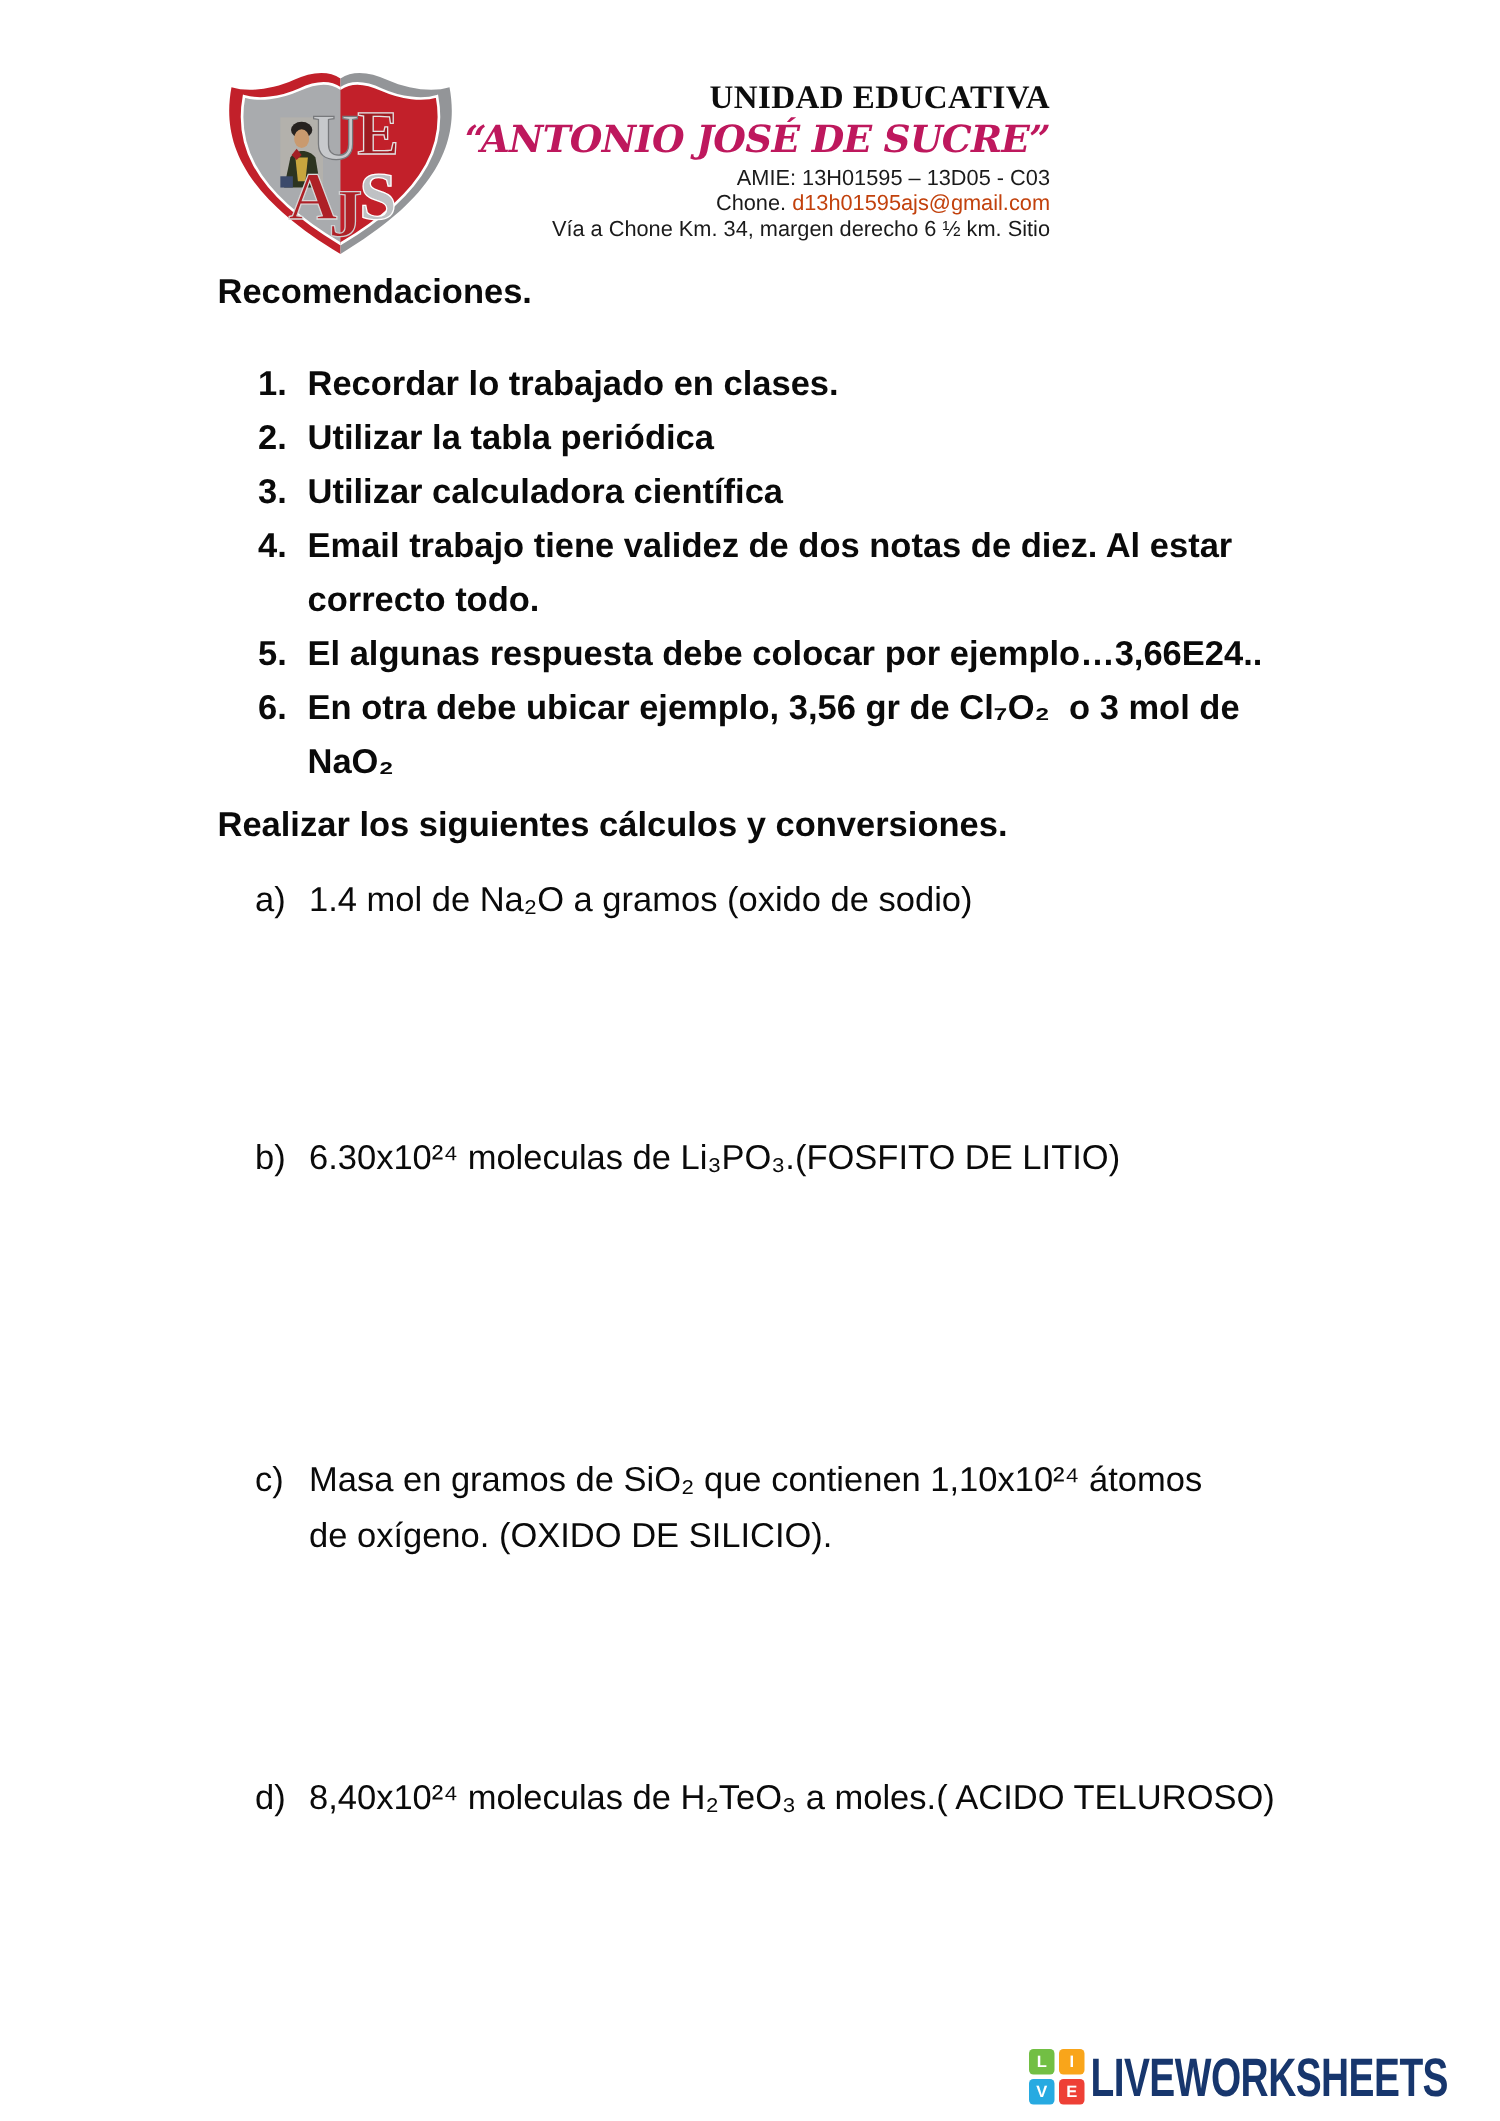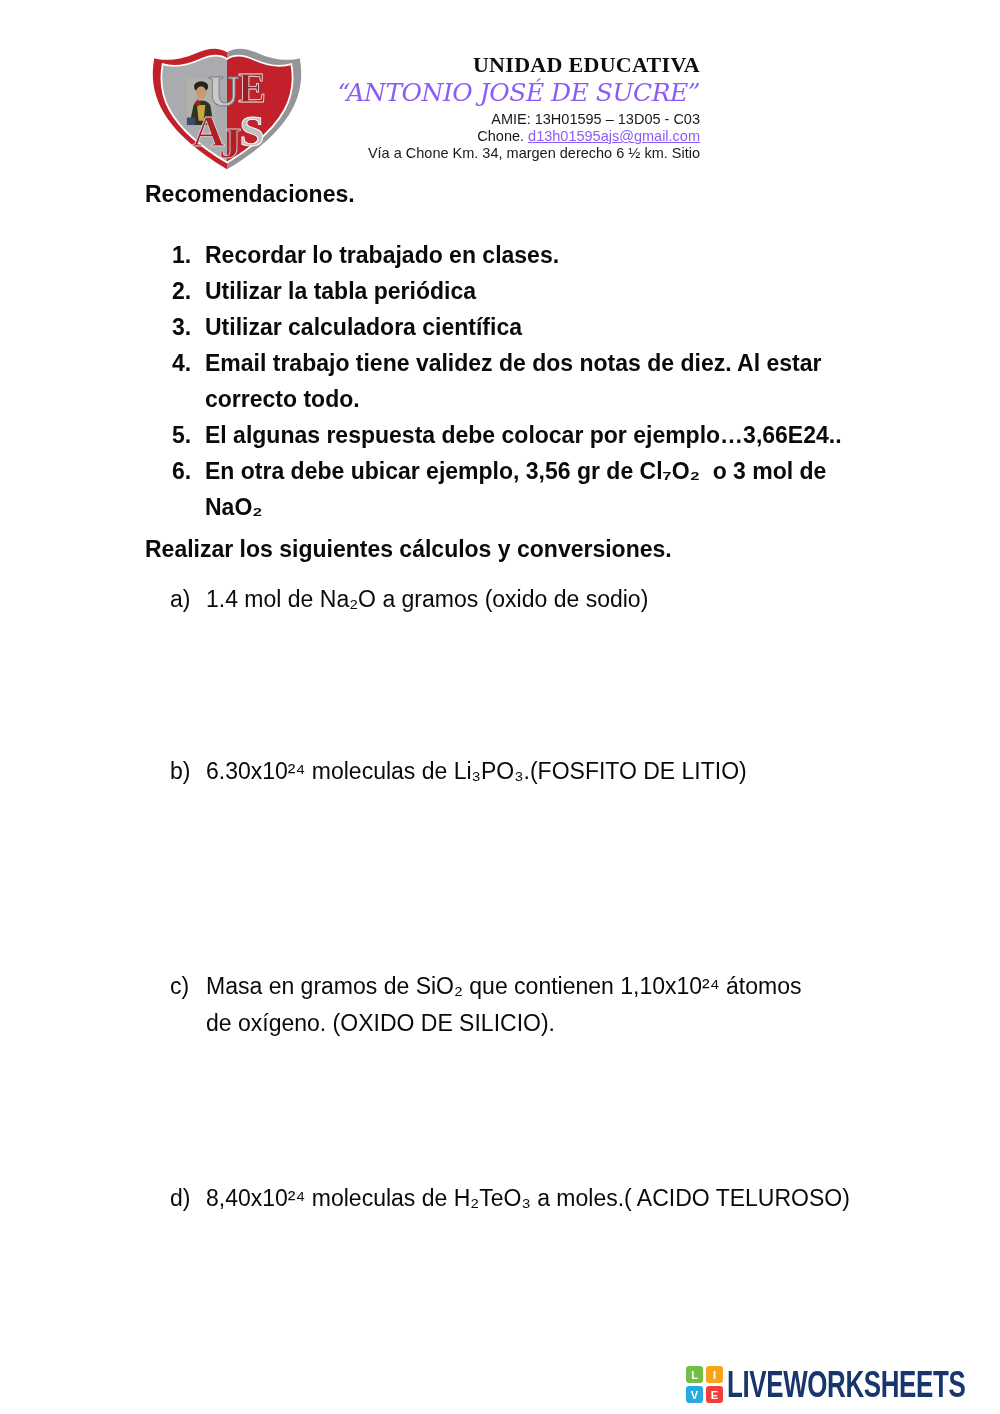--- a/index.html
+++ b/index.html
@@ -21,27 +21,27 @@
     position: absolute; left: 300px; top: 52px; width: 400px;
     text-align: right;
   }
   .school-type {
     font-family: "Liberation Serif", "DejaVu Serif", serif;
     font-weight: 700; font-size: 22px; line-height: 26px;
     letter-spacing: 0.3px; color: #0d0d0d;
   }
   .school-name {
     font-family: "DejaVu Serif", "Liberation Serif", serif;
-    font-style: italic; font-weight: 400;
+    font-style: italic; font-weight: 700;
     font-size: 25px; line-height: 30px; letter-spacing: -0.5px;
-    color: #8b5cf6; white-space: nowrap;
+    color: #be185d; white-space: nowrap;
   }
   .header-meta { font-size: 14.5px; line-height: 17px; color: #1a1a1a; }
   .header-meta.first { margin-top: 3px; }
-  .email-link { color: #8b5cf6; text-decoration: underline; cursor: pointer; }
+  .email-link { color: #c2410c; cursor: pointer; }
 
   
   .section-title {
     position: absolute; left: 145px;
     font-weight: 700; font-size: 23px; line-height: 36px;
     white-space: pre-wrap;
   }
   .rec-title { top: 176px; }
   .tasks-title { top: 531px; }
 

